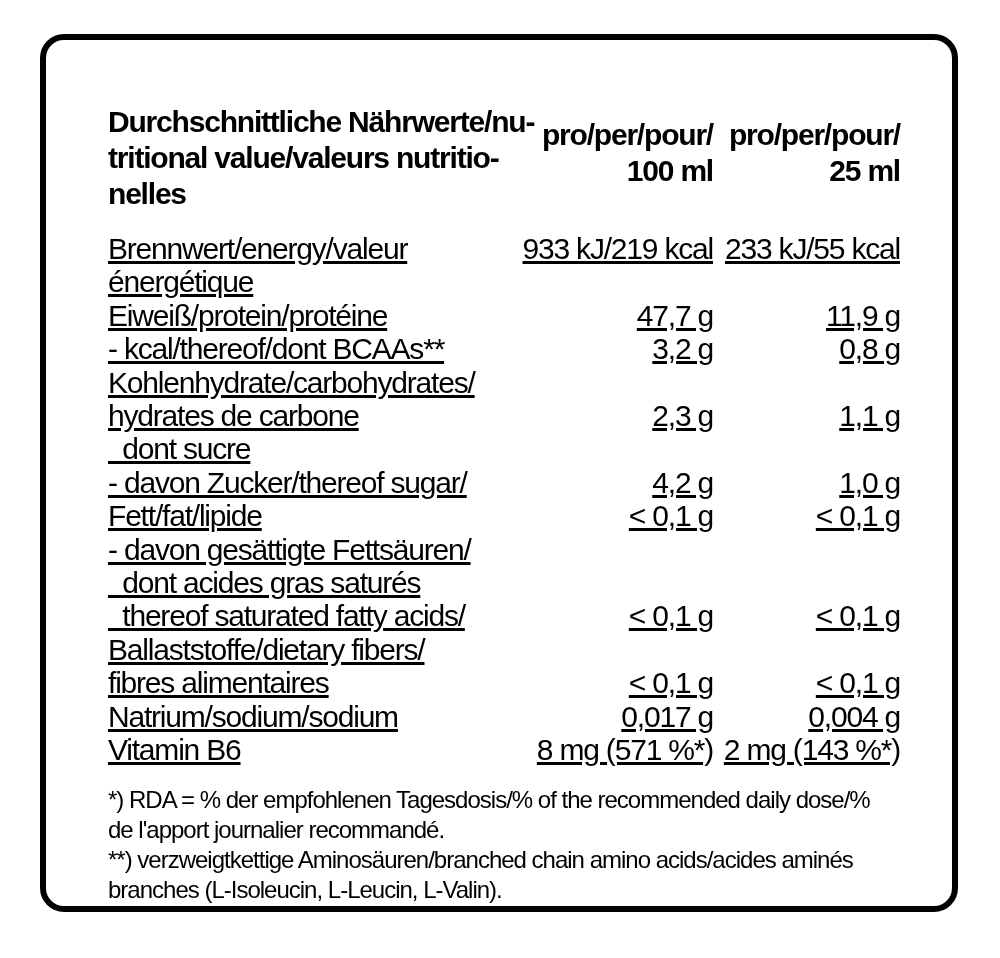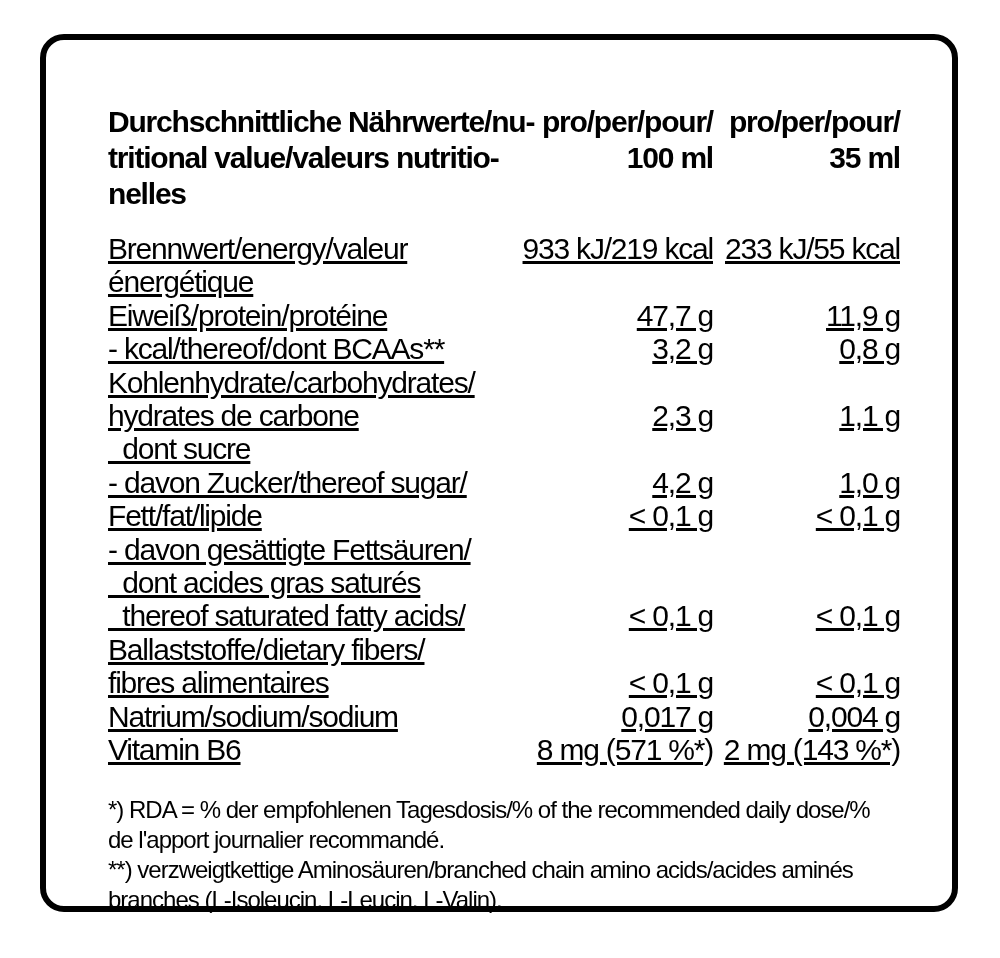--- a/index.html
+++ b/index.html
@@ -51,29 +51,30 @@
     line-height: 33.4px;
     text-decoration: underline;
   }
   .cell-label div,
   .hdr-title div,
   .hdr-col div {
     white-space: pre;
   }
   .hdr-col {
     text-align: right;
+    margin-top: 13px;
   }
   .cell-val {
     text-align: right;
     white-space: pre;
   }
   .v-start { align-self: start; }
   .v-end   { align-self: end; }
   .footnotes {
-    margin-top: 28px;
+    margin-top: 18px;
     font-size: 24px;
     line-height: 30px;
     letter-spacing: -1px;
   }
   .footnote div { white-space: pre; }
 </style>
 </head>
 <body>
 
 <div class="page">
@@ -85,21 +86,21 @@
             <div>Durchschnittliche Nährwerte/nu-</div>
             <div>tritional value/valeurs nutritio-</div>
             <div>nelles</div>
           </div>
         <div class="hdr-col">
             <div>pro/per/pour/</div>
             <div>100 ml</div>
           </div>
         <div class="hdr-col">
             <div>pro/per/pour/</div>
-            <div>35 ml</div>
+            <div>25 ml</div>
           </div>
       </div>
 
       <div class="body-rows">
           <div class="grid-row">
             <div class="cell-label">
               <div>Brennwert/energy/valeur</div>
               <div>énergétique</div>
             </div>
             <div class="cell-val v-start">933 kJ/219 kcal</div>

